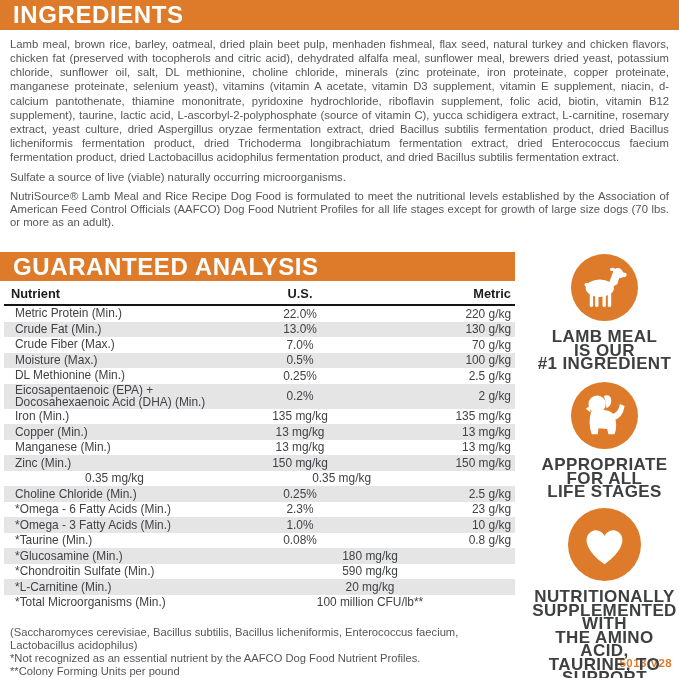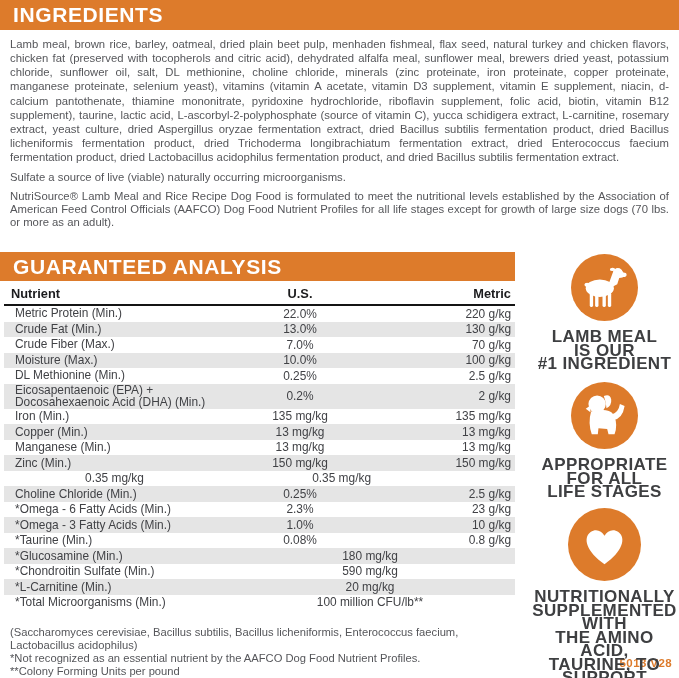--- a/index.html
+++ b/index.html
@@ -5,21 +5,21 @@
   :root { --orange:#DD7B2B; }
   * { margin:0; padding:0; box-sizing:border-box; }
   html,body { width:679px; height:678px; }
   body {
     position:relative; background:#ffffff; overflow:hidden;
     font-family:"Liberation Sans", sans-serif; color:#55565A;
   }
   .bar {
     position:absolute; background:var(--orange); color:#fff; font-weight:bold;
     letter-spacing:.6px; display:flex; align-items:center; padding-left:13px;
-    font-size:21px;
+    font-size:24px;
   }
   #bar-ingredients { left:0; top:0; width:679px; height:30px; }
   #bar-analysis   { left:0; top:252px; width:515px; height:29px; }
 
   .para { position:absolute; left:10px; width:659px; font-size:11.3px; color:#55565A; }
   #ingredients-body { top:37px; line-height:14.15px; text-align:justify; }
   #contains-note    { top:171px; line-height:13.2px; }
   #aafco-note       { top:190px; line-height:13.2px; text-align:justify; }
 
   #analysis-table { position:absolute; left:4px; top:286px; width:511px; }
@@ -85,21 +85,21 @@
         <div class="cell c-us">13.0%</div>
         <div class="cell c-metric">130 g/kg</div>
       </div>
       <div class="trow">
         <div class="cell c-name">Crude Fiber (Max.)</div>
         <div class="cell c-us">7.0%</div>
         <div class="cell c-metric">70 g/kg</div>
       </div>
       <div class="trow shade">
         <div class="cell c-name">Moisture (Max.)</div>
-        <div class="cell c-us">10.0%</div>
+        <div class="cell c-us">0.5%</div>
         <div class="cell c-metric">100 g/kg</div>
       </div>
       <div class="trow">
         <div class="cell c-name">DL Methionine (Min.)</div>
         <div class="cell c-us">0.25%</div>
         <div class="cell c-metric">2.5 g/kg</div>
       </div>
       <div class="trow shade">
         <div class="cell c-name">Eicosapentaenoic (EPA) +
 Docosahexaenoic Acid (DHA) (Min.)</div>

